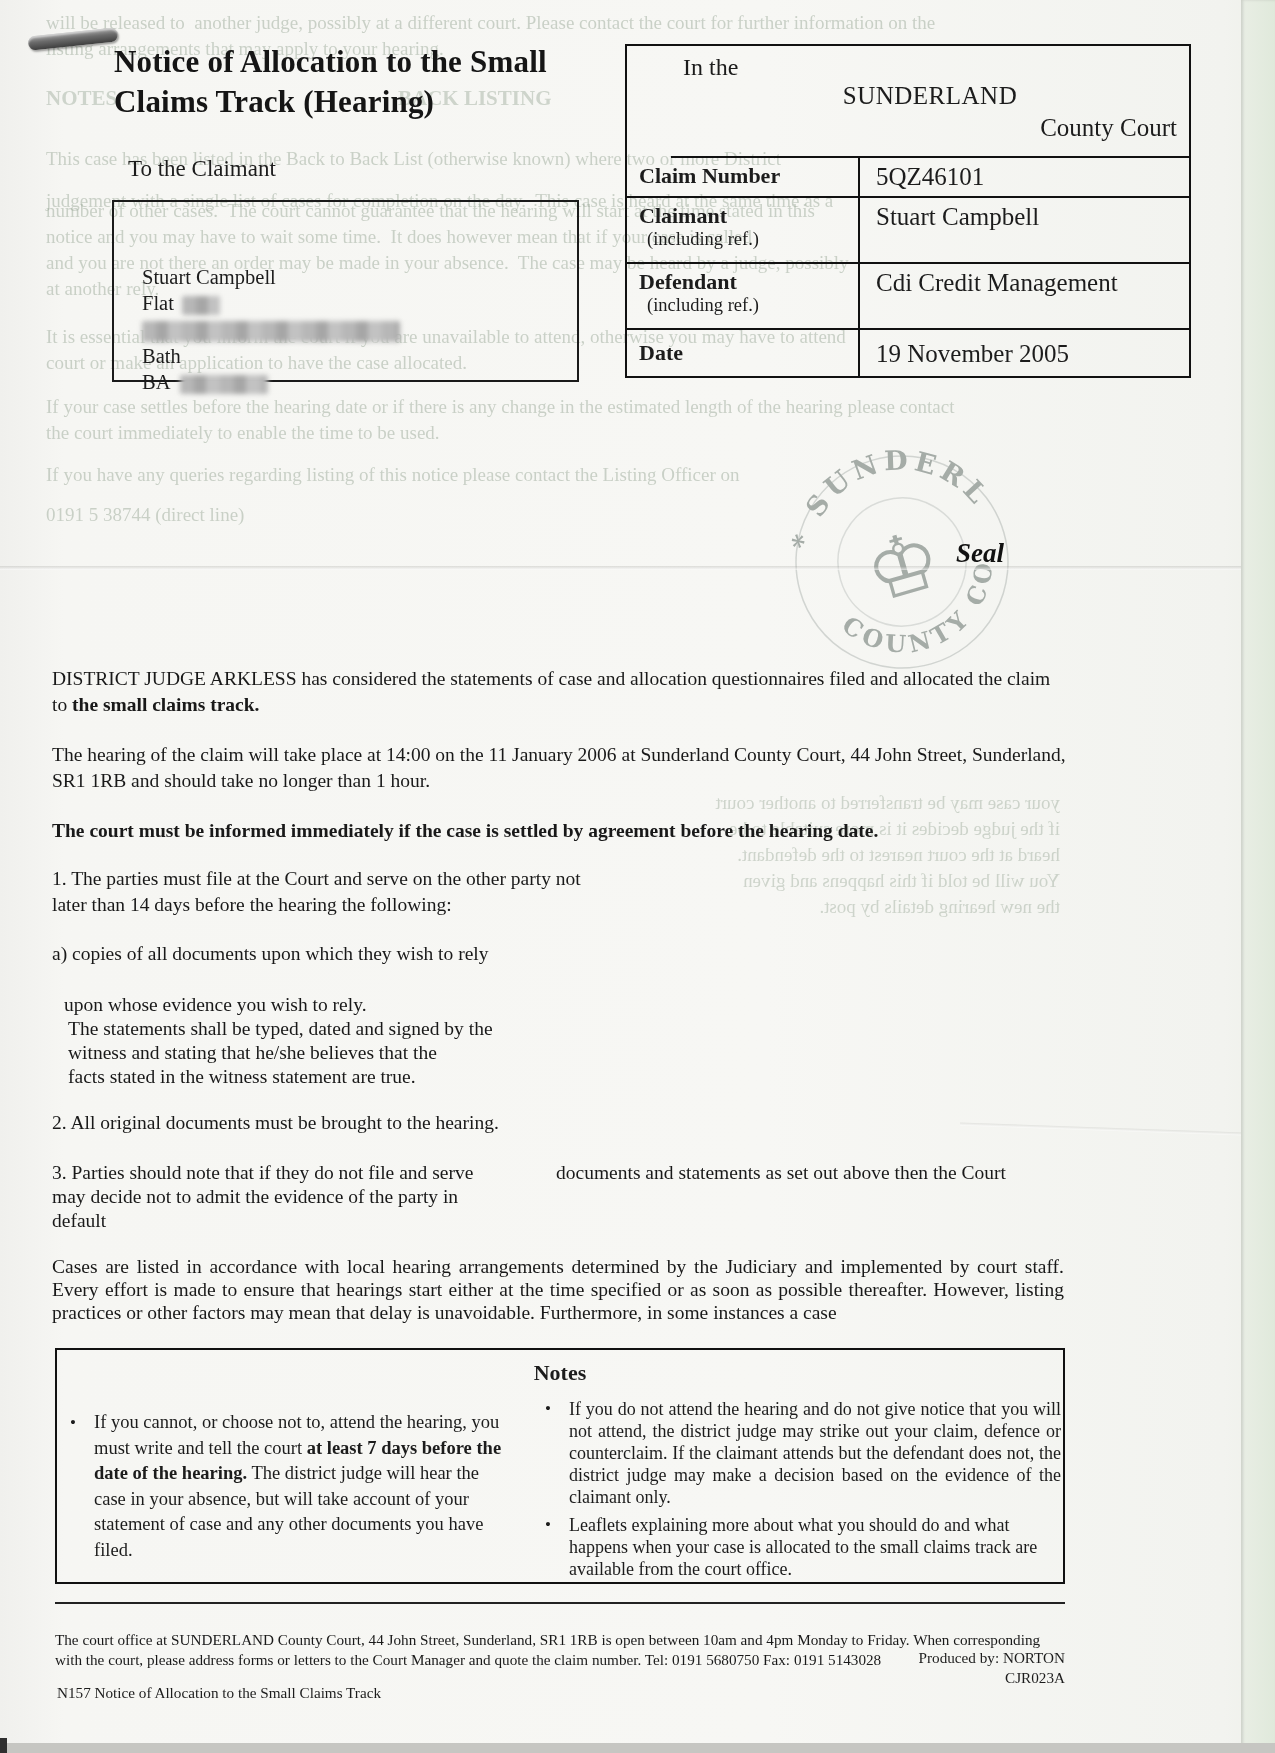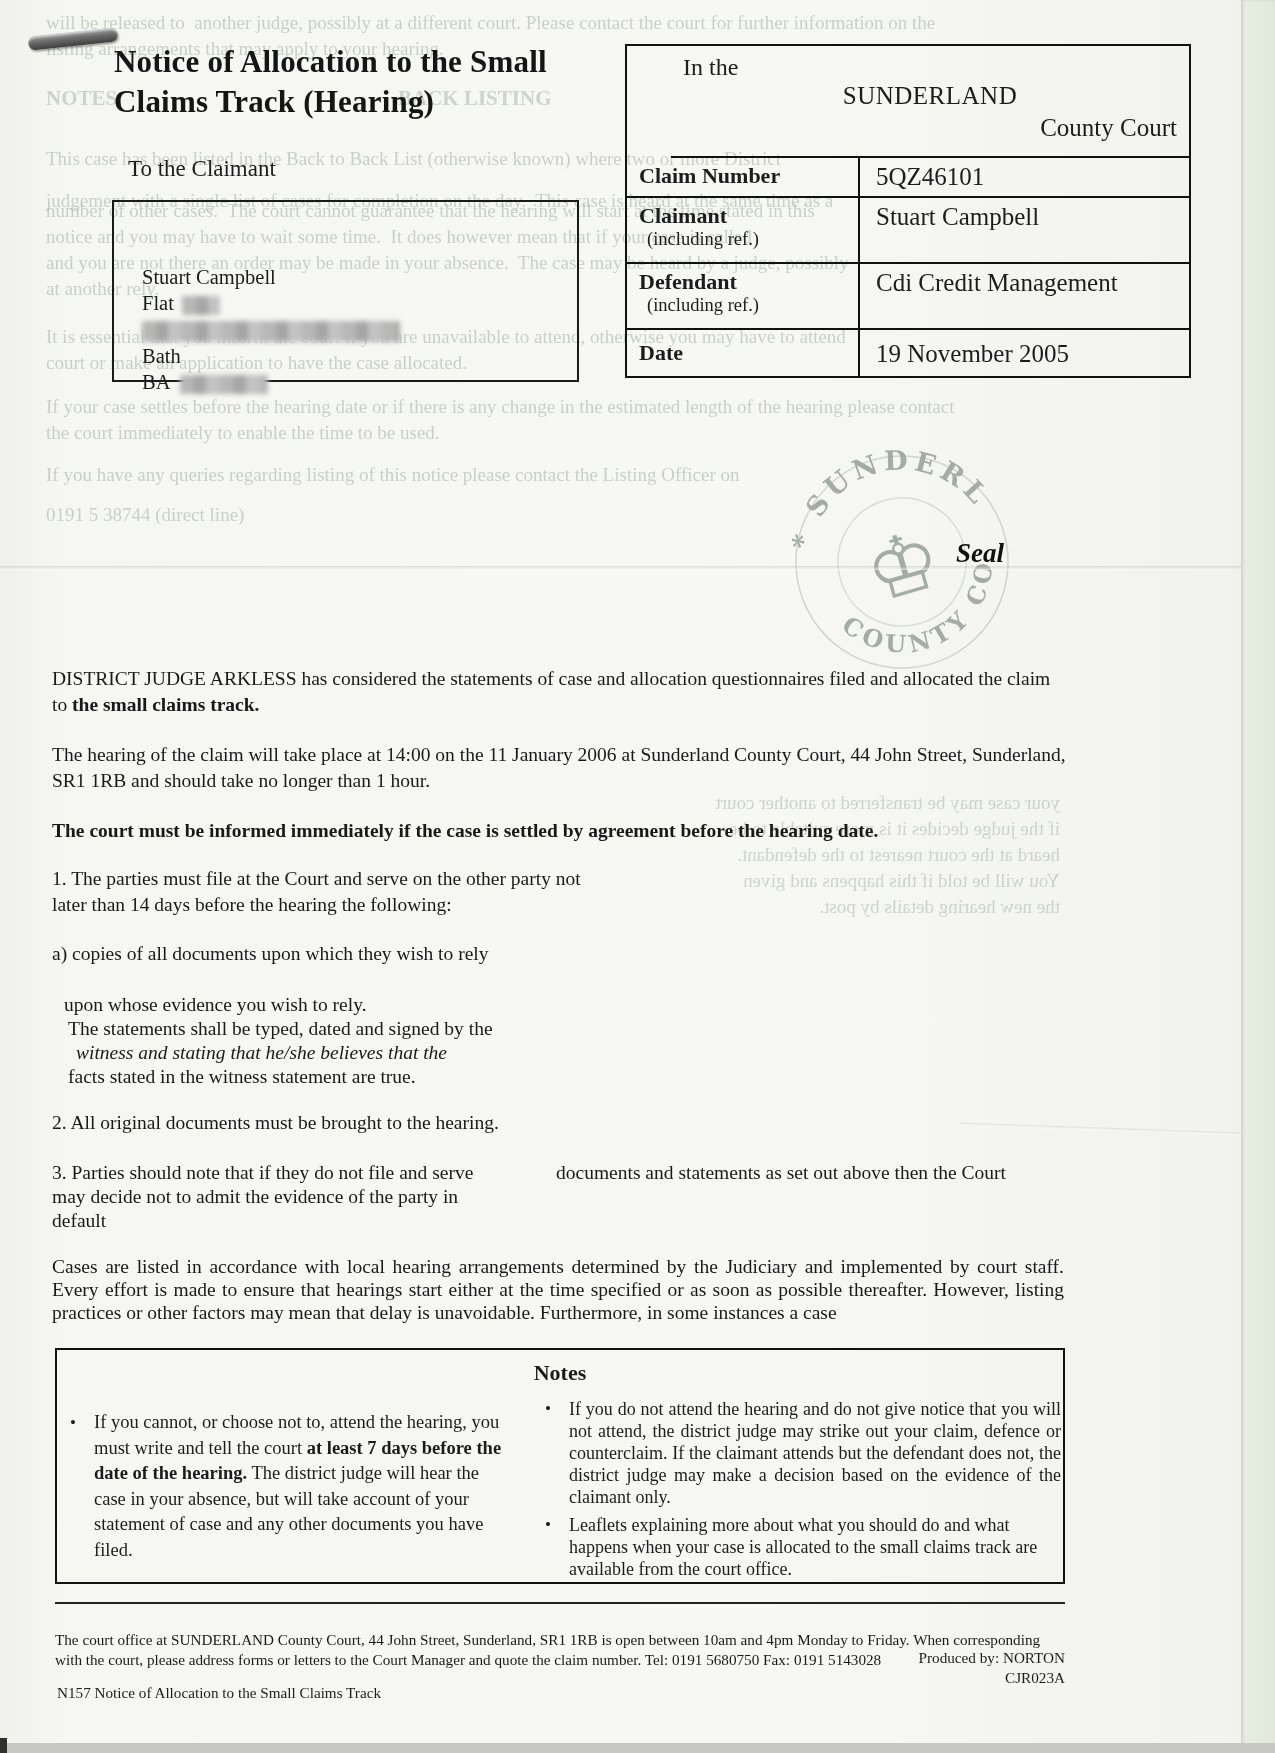--- a/index.html
+++ b/index.html
@@ -166,21 +166,21 @@
 
   <div class="bl" style="top:742px;width:1015px;">The hearing of the claim will take place at 14:00 on the 11 January 2006 at Sunderland County Court, 44 John Street, Sunderland, SR1 1RB and should take no longer than 1 hour.</div>
 
   <div class="bl bold" style="top:818px;width:1015px;">The court must be informed immediately if the case is settled by agreement before the hearing date.</div>
 
   <div class="bl" style="top:866px;width:548px;">1.  The parties must file at the Court and serve on the other party not later than 14 days before the hearing the following:</div>
 
   <div class="bl" style="top:941px;">a) copies of all documents upon which they wish to rely</div>
   <div class="bl" style="top:992px;left:64px;">upon whose evidence you wish to rely.</div>
   <div class="bl" style="top:1016px;left:68px;">The statements shall be typed, dated and signed by the</div>
-  <div class="bl" style="top:1040px;left:76px;font-style:italic;">witness and stating that he/she believes that the</div>
+  <div class="bl" style="top:1040px;left:68px;">witness and stating that he/she believes that the</div>
   <div class="bl" style="top:1064px;left:68px;">facts stated in the witness statement are true.</div>
 
   <div class="bl" style="top:1110px;">2.  All original documents must be brought to the hearing.</div>
 
   <div class="bl" style="top:1160px;">3.  Parties should note that if they do not file and serve</div>
   <div class="bl" style="top:1160px;left:556px;">documents and statements as set out above then the Court</div>
   <div class="bl" style="top:1184px;">may decide not to admit the evidence of the party in</div>
   <div class="bl" style="top:1208px;">default</div>
 
   <div class="bl just" style="top:1255px;width:1012px;line-height:23px;">Cases are listed in accordance with local hearing arrangements determined by the Judiciary and implemented by court staff. Every effort is made to ensure that hearings start either at the time specified or as soon as possible thereafter. However, listing practices or other factors may mean that delay is unavoidable. Furthermore, in some instances a case</div>

